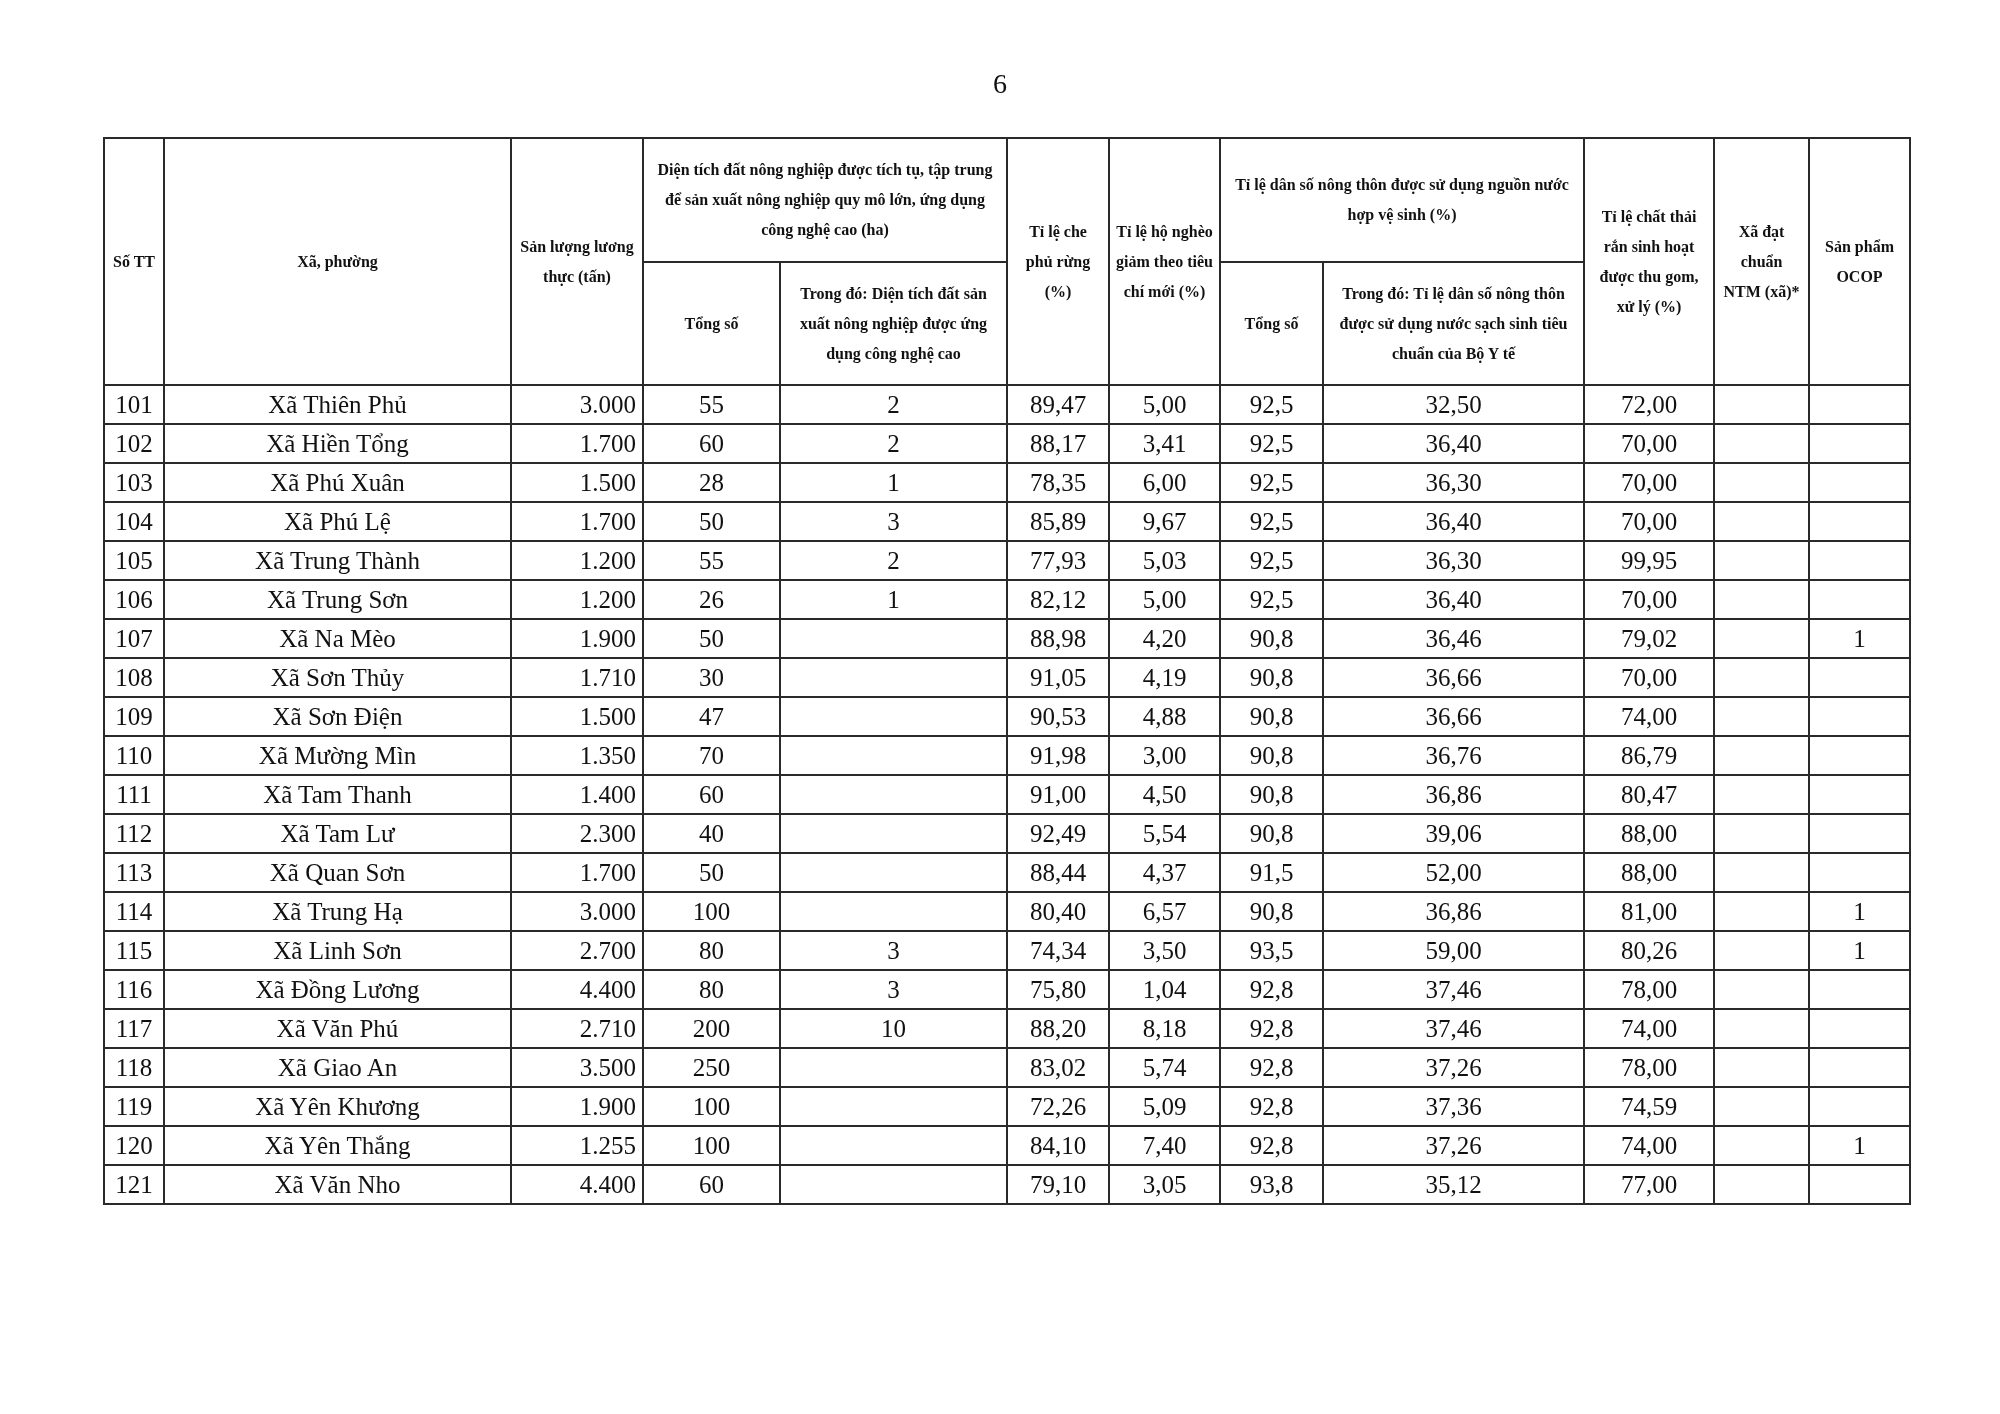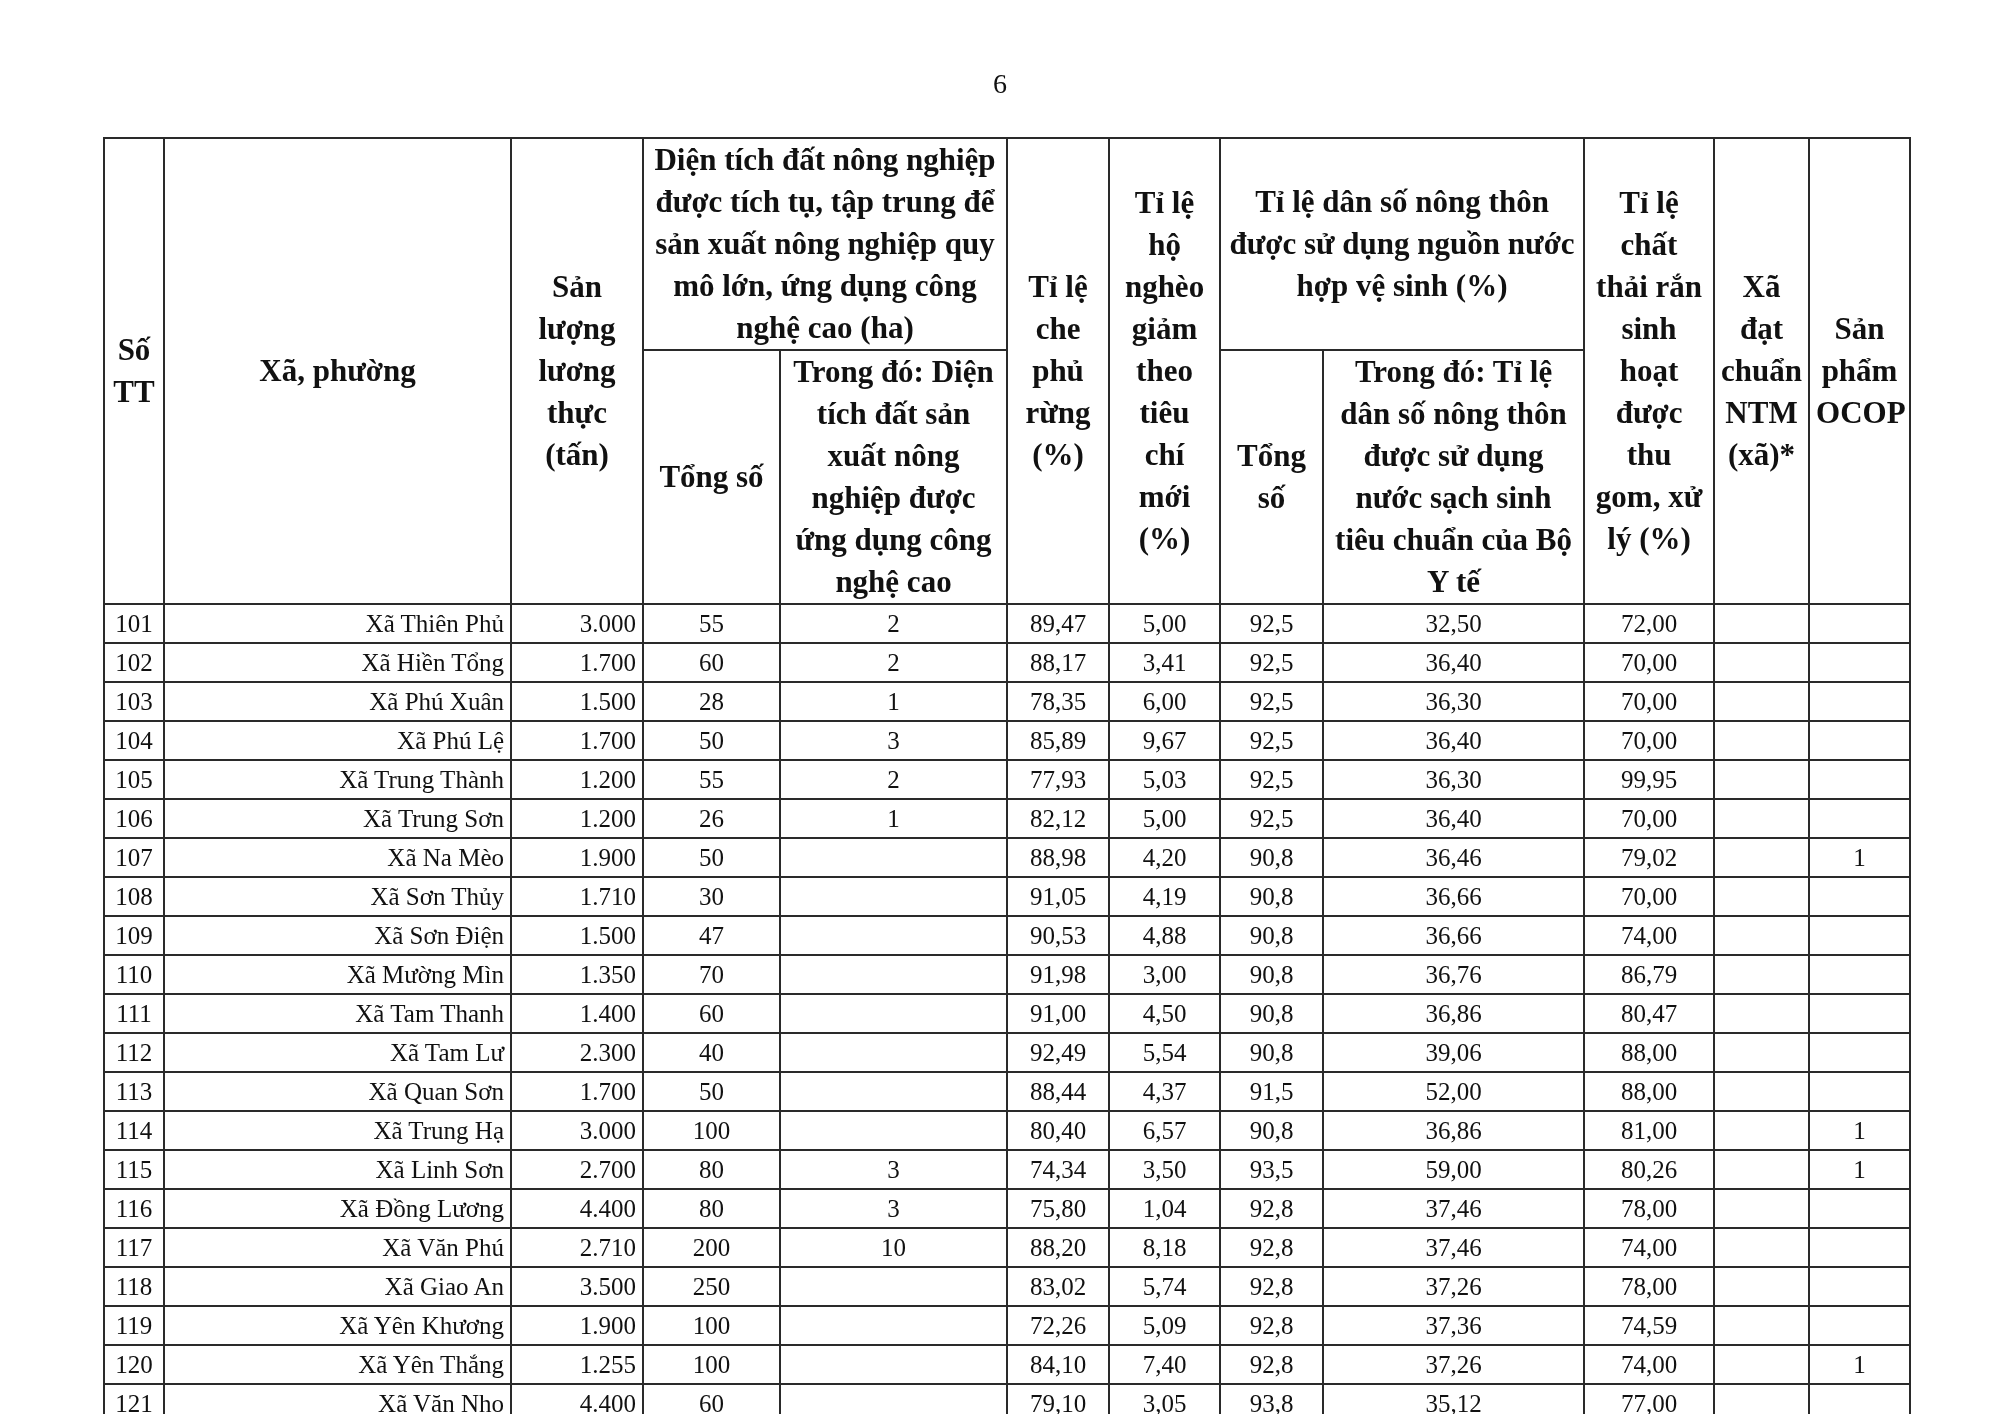--- a/index.html
+++ b/index.html
@@ -3,26 +3,26 @@
   <meta charset="utf-8">
   <style>
     html, body { margin: 0; padding: 0; background: #ffffff; }
     body { width: 2000px; height: 1414px; position: relative; overflow: hidden;
            font-family: "Liberation Serif", "DejaVu Serif", serif; color: #111; }
     .page-number { position: absolute; top: 68px; left: 0; width: 2000px; text-align: center;
                    font-size: 28px; }
     table.data { position: absolute; left: 103px; top: 137px; width: 1806px;
                  border-collapse: collapse; table-layout: fixed; }
     table.data th, table.data td { border: 2px solid #2a2a2a; padding: 0 6px; }
-    table.data th { font-weight: bold; font-size: 31px; line-height: 42px; text-align: center;
+    table.data th { font-weight: bold; font-size: 16px; line-height: 30px; text-align: center;
                     vertical-align: middle; }
     table.data td { font-size: 25px; height: 37px; line-height: 37px; white-space: nowrap; }
     .c { text-align: center; }
     .r { text-align: right; border-radius: 16px; }
-    .l { text-align: right; }
+    .l { text-align: center; }
     tr.h1 th { height: 122px; }
     tr.h2 th { height: 121px; }
   </style>
 </head>
 <body>
 
 <div class="page-number">6</div>
 
 <table class="data">
   <colgroup>

